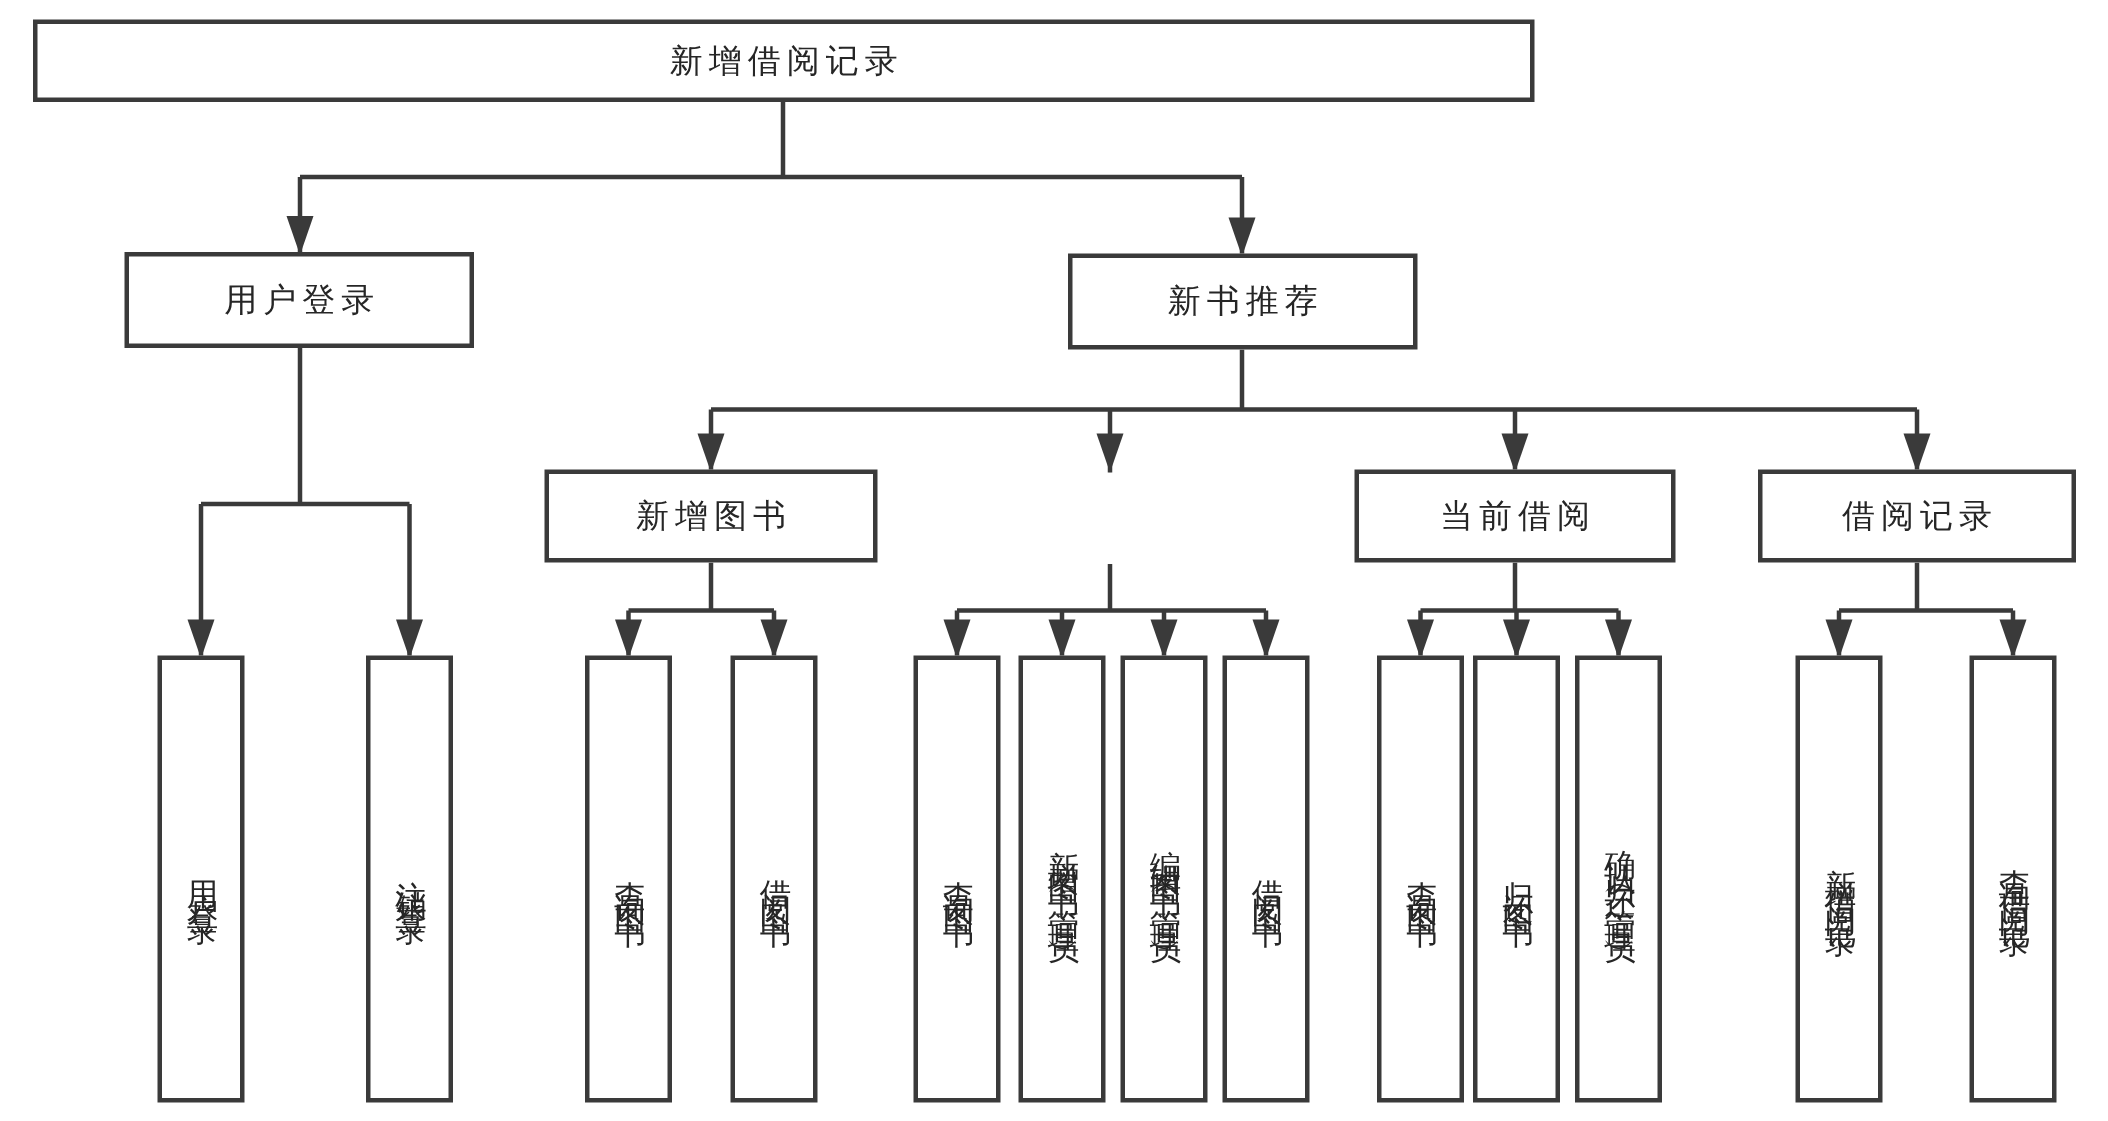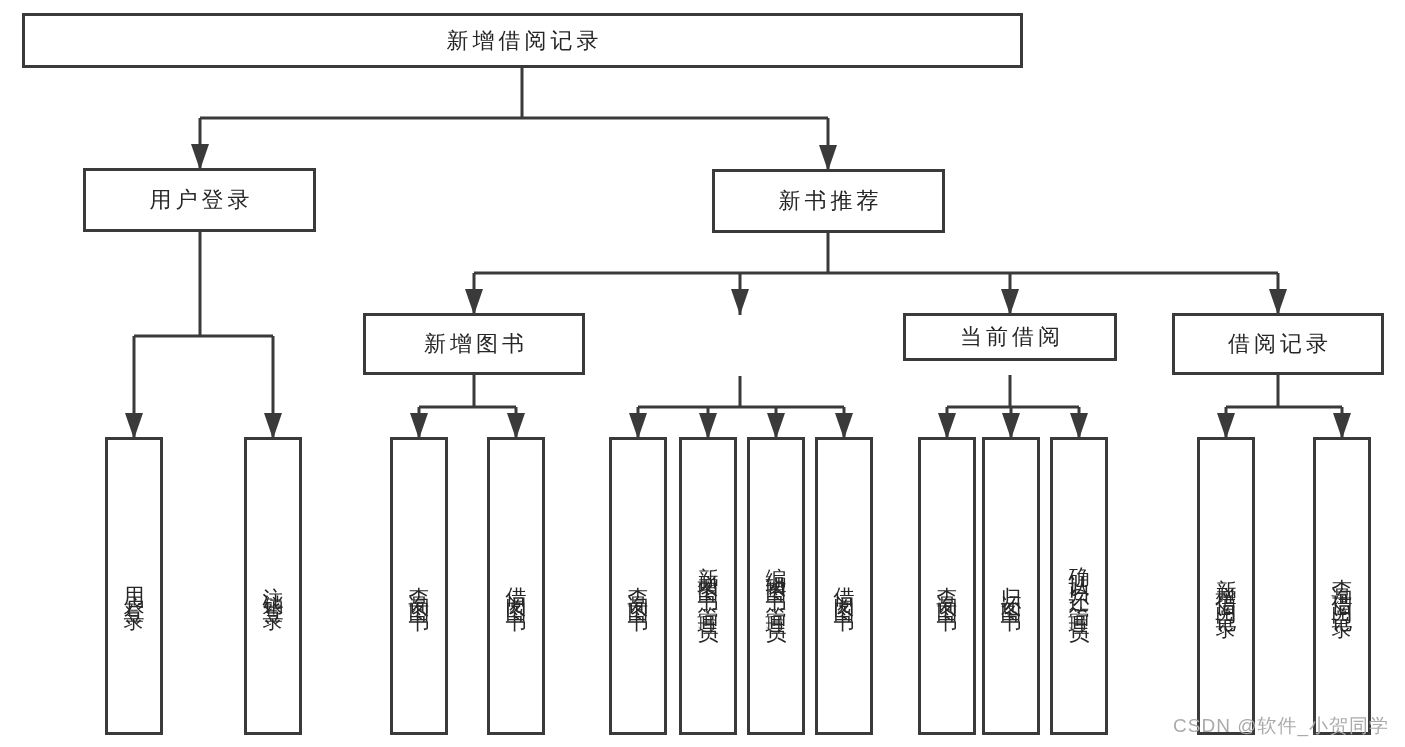--- a/index.html
+++ b/index.html
@@ -87,36 +87,35 @@
       <polygon points="1333,413 1351,413 1342,439"></polygon>
     </g>
   </svg>
 
   <div class="node" style="left:22px; top:13px; width:1001px; height:55px;">新增借阅记录</div>
 
   <div class="node" style="left:83px; top:168px; width:233px; height:64px;">用户登录</div>
   <div class="node" style="left:712px; top:169px; width:233px; height:64px;">新书推荐</div>
 
   <div class="node" style="left:363px; top:313px; width:222px; height:62px;">新增图书</div>
-  <div class="node" style="left:903px; top:313px; width:214px; height:48px;font-family:Liberation Serif, serif;">当前借阅</div>
+  <div class="node" style="left:903px; top:313px; width:214px; height:62px;font-family:Liberation Serif, serif;">当前借阅</div>
   <div class="node" style="left:1172px; top:313px; width:212px; height:62px;">借阅记录</div>
 
   <div class="node vnode" style="left:105px; top:437px; width:58px; height:298px;">用户登录</div>
   <div class="node vnode" style="left:244px; top:437px; width:58px; height:298px;">注销登录</div>
 
   <div class="node vnode" style="left:390px; top:437px; width:58px; height:298px;">查询图书</div>
   <div class="node vnode" style="left:487px; top:437px; width:58px; height:298px;">借阅图书</div>
 
   <div class="node vnode" style="left:609px; top:437px; width:58px; height:298px;">查询图书</div>
   <div class="node vnode" style="left:679px; top:437px; width:58px; height:298px;">新增图书（管理员）</div>
   <div class="node vnode" style="left:747px; top:437px; width:58px; height:298px;">编辑图书（管理员）</div>
   <div class="node vnode" style="left:815px; top:437px; width:58px; height:298px;">借阅图书</div>
 
   <div class="node vnode" style="left:918px; top:437px; width:58px; height:298px;">查询图书</div>
   <div class="node vnode" style="left:982px; top:437px; width:58px; height:298px;">归还图书</div>
   <div class="node vnode" style="left:1050px; top:437px; width:58px; height:298px;">确认归还（管理员）</div>
 
   <div class="node vnode" style="left:1197px; top:437px; width:58px; height:298px;">新增借阅记录</div>
   <div class="node vnode" style="left:1313px; top:437px; width:58px; height:298px;">查询借阅记录</div>
 
-  <div class="watermark">CSDN @软件_小贺同学</div>
 
 </div>
 
 </body></html>

